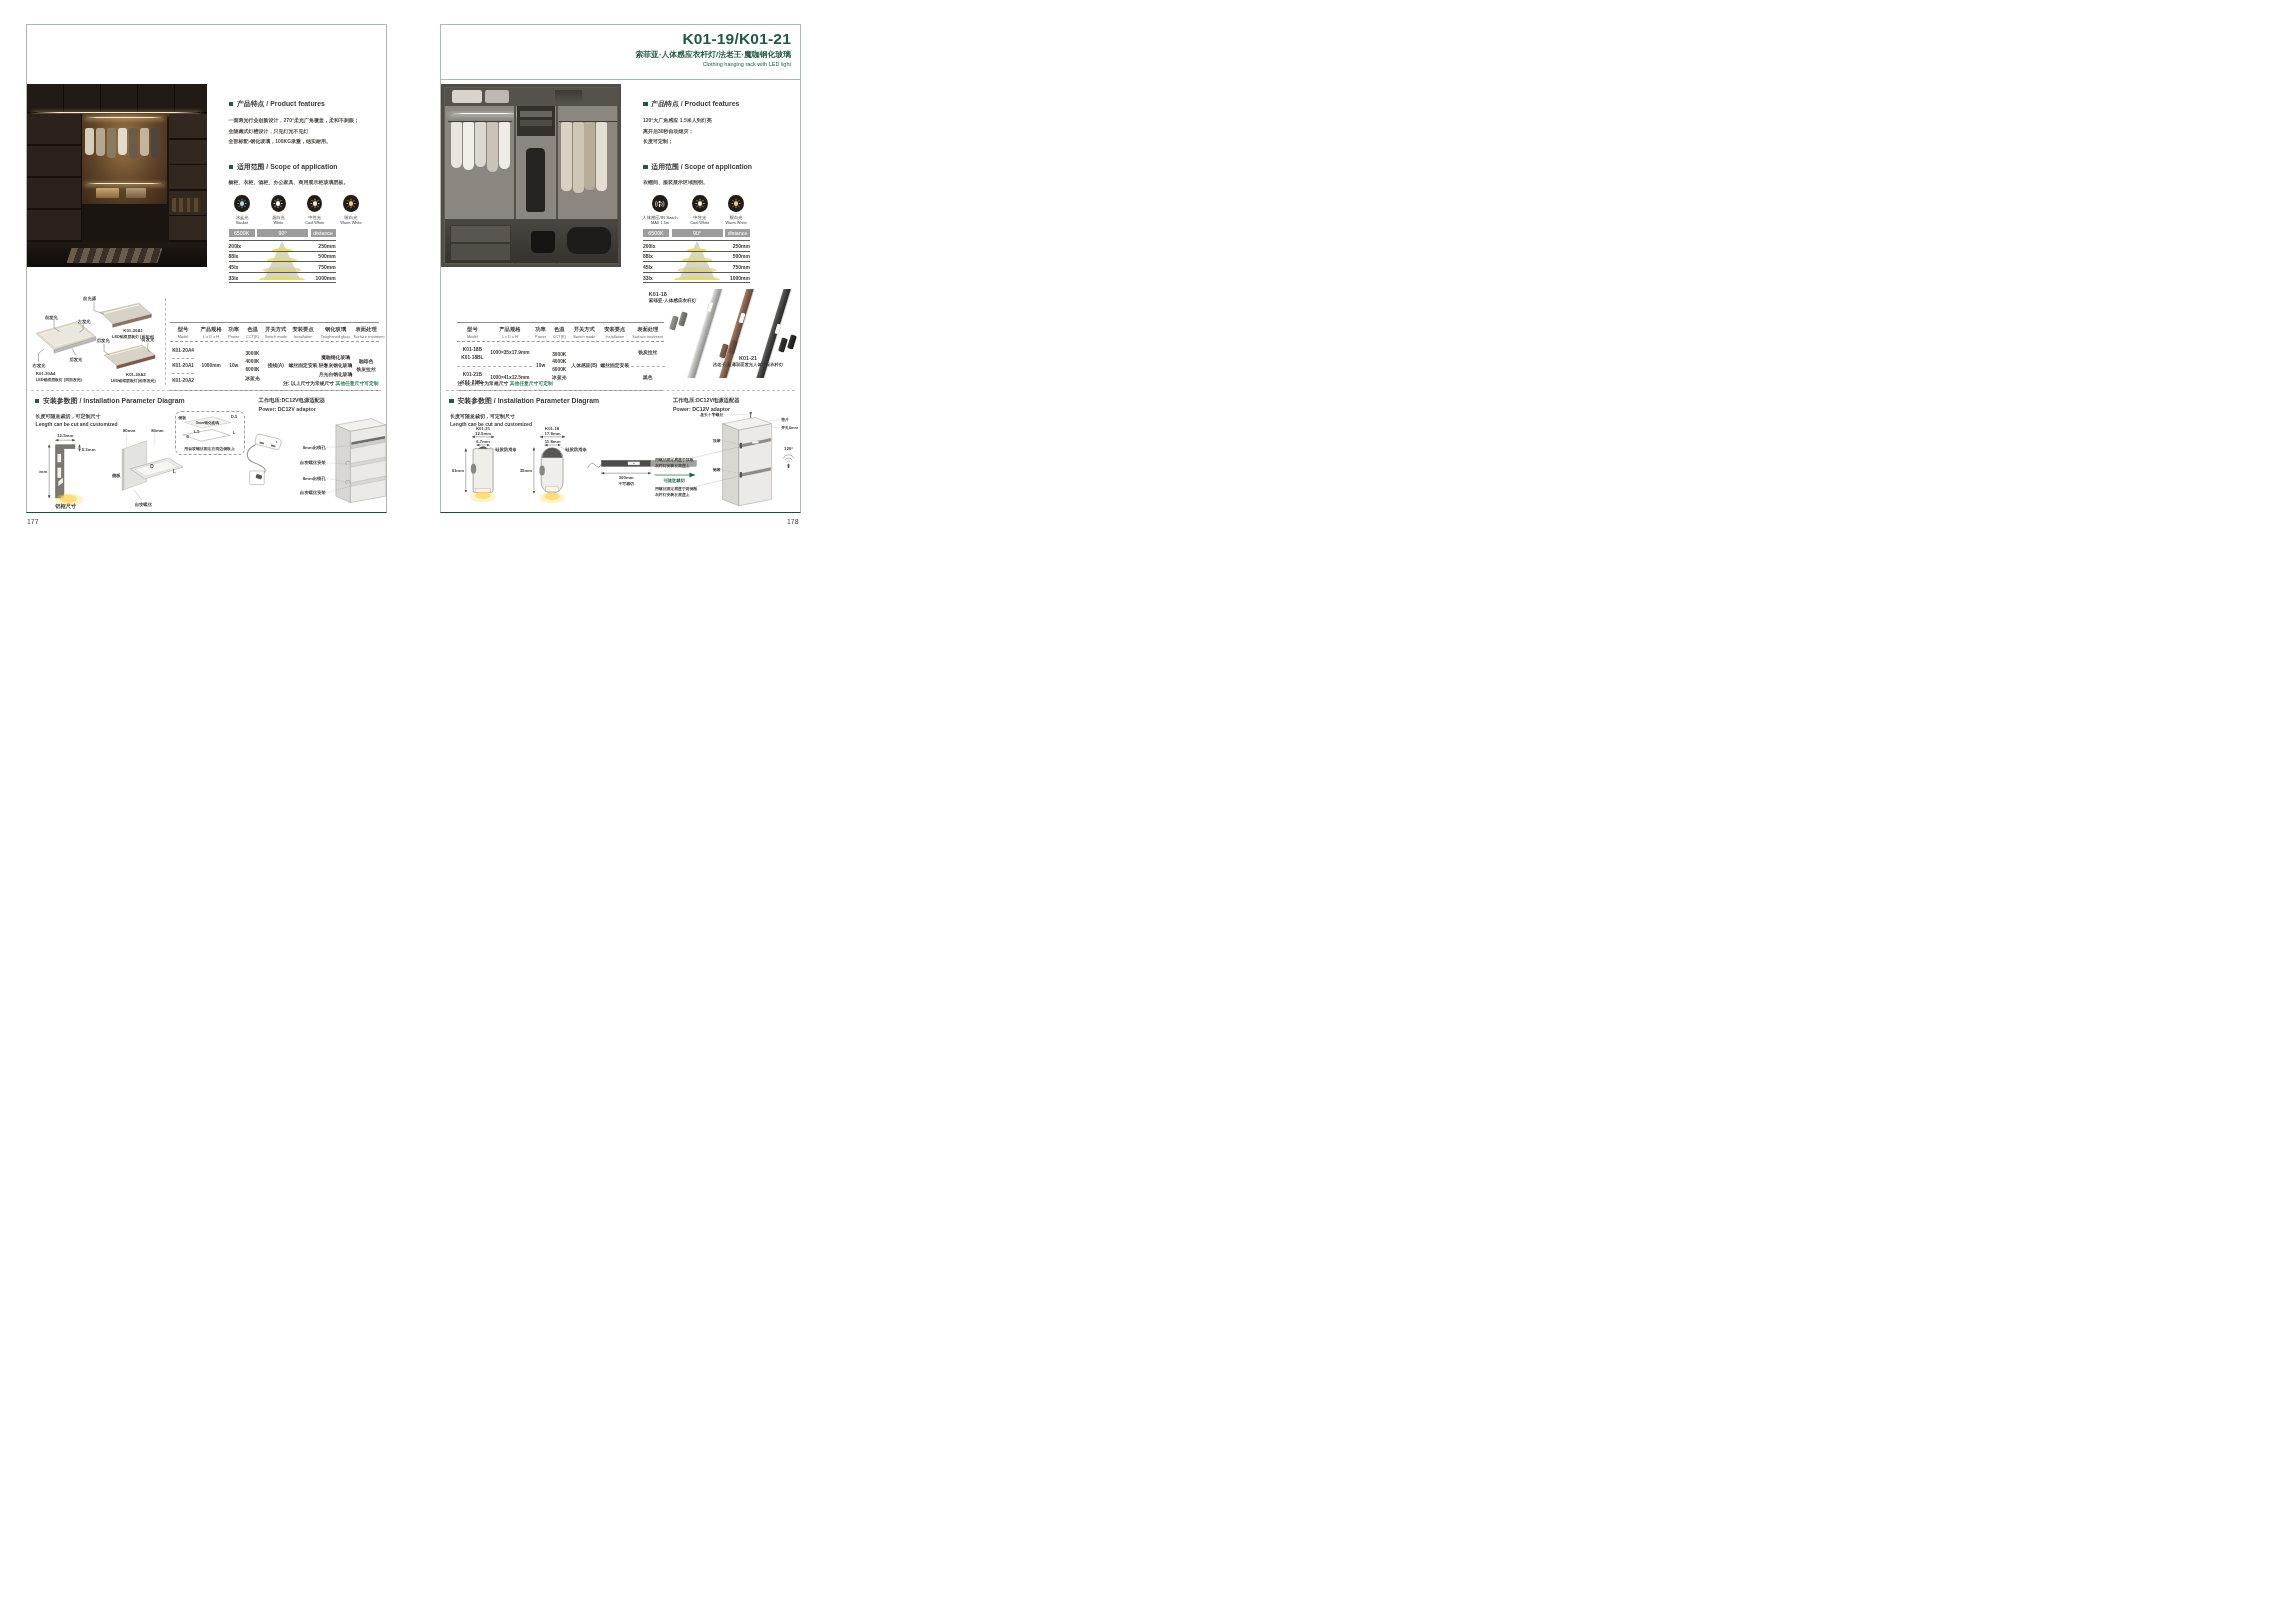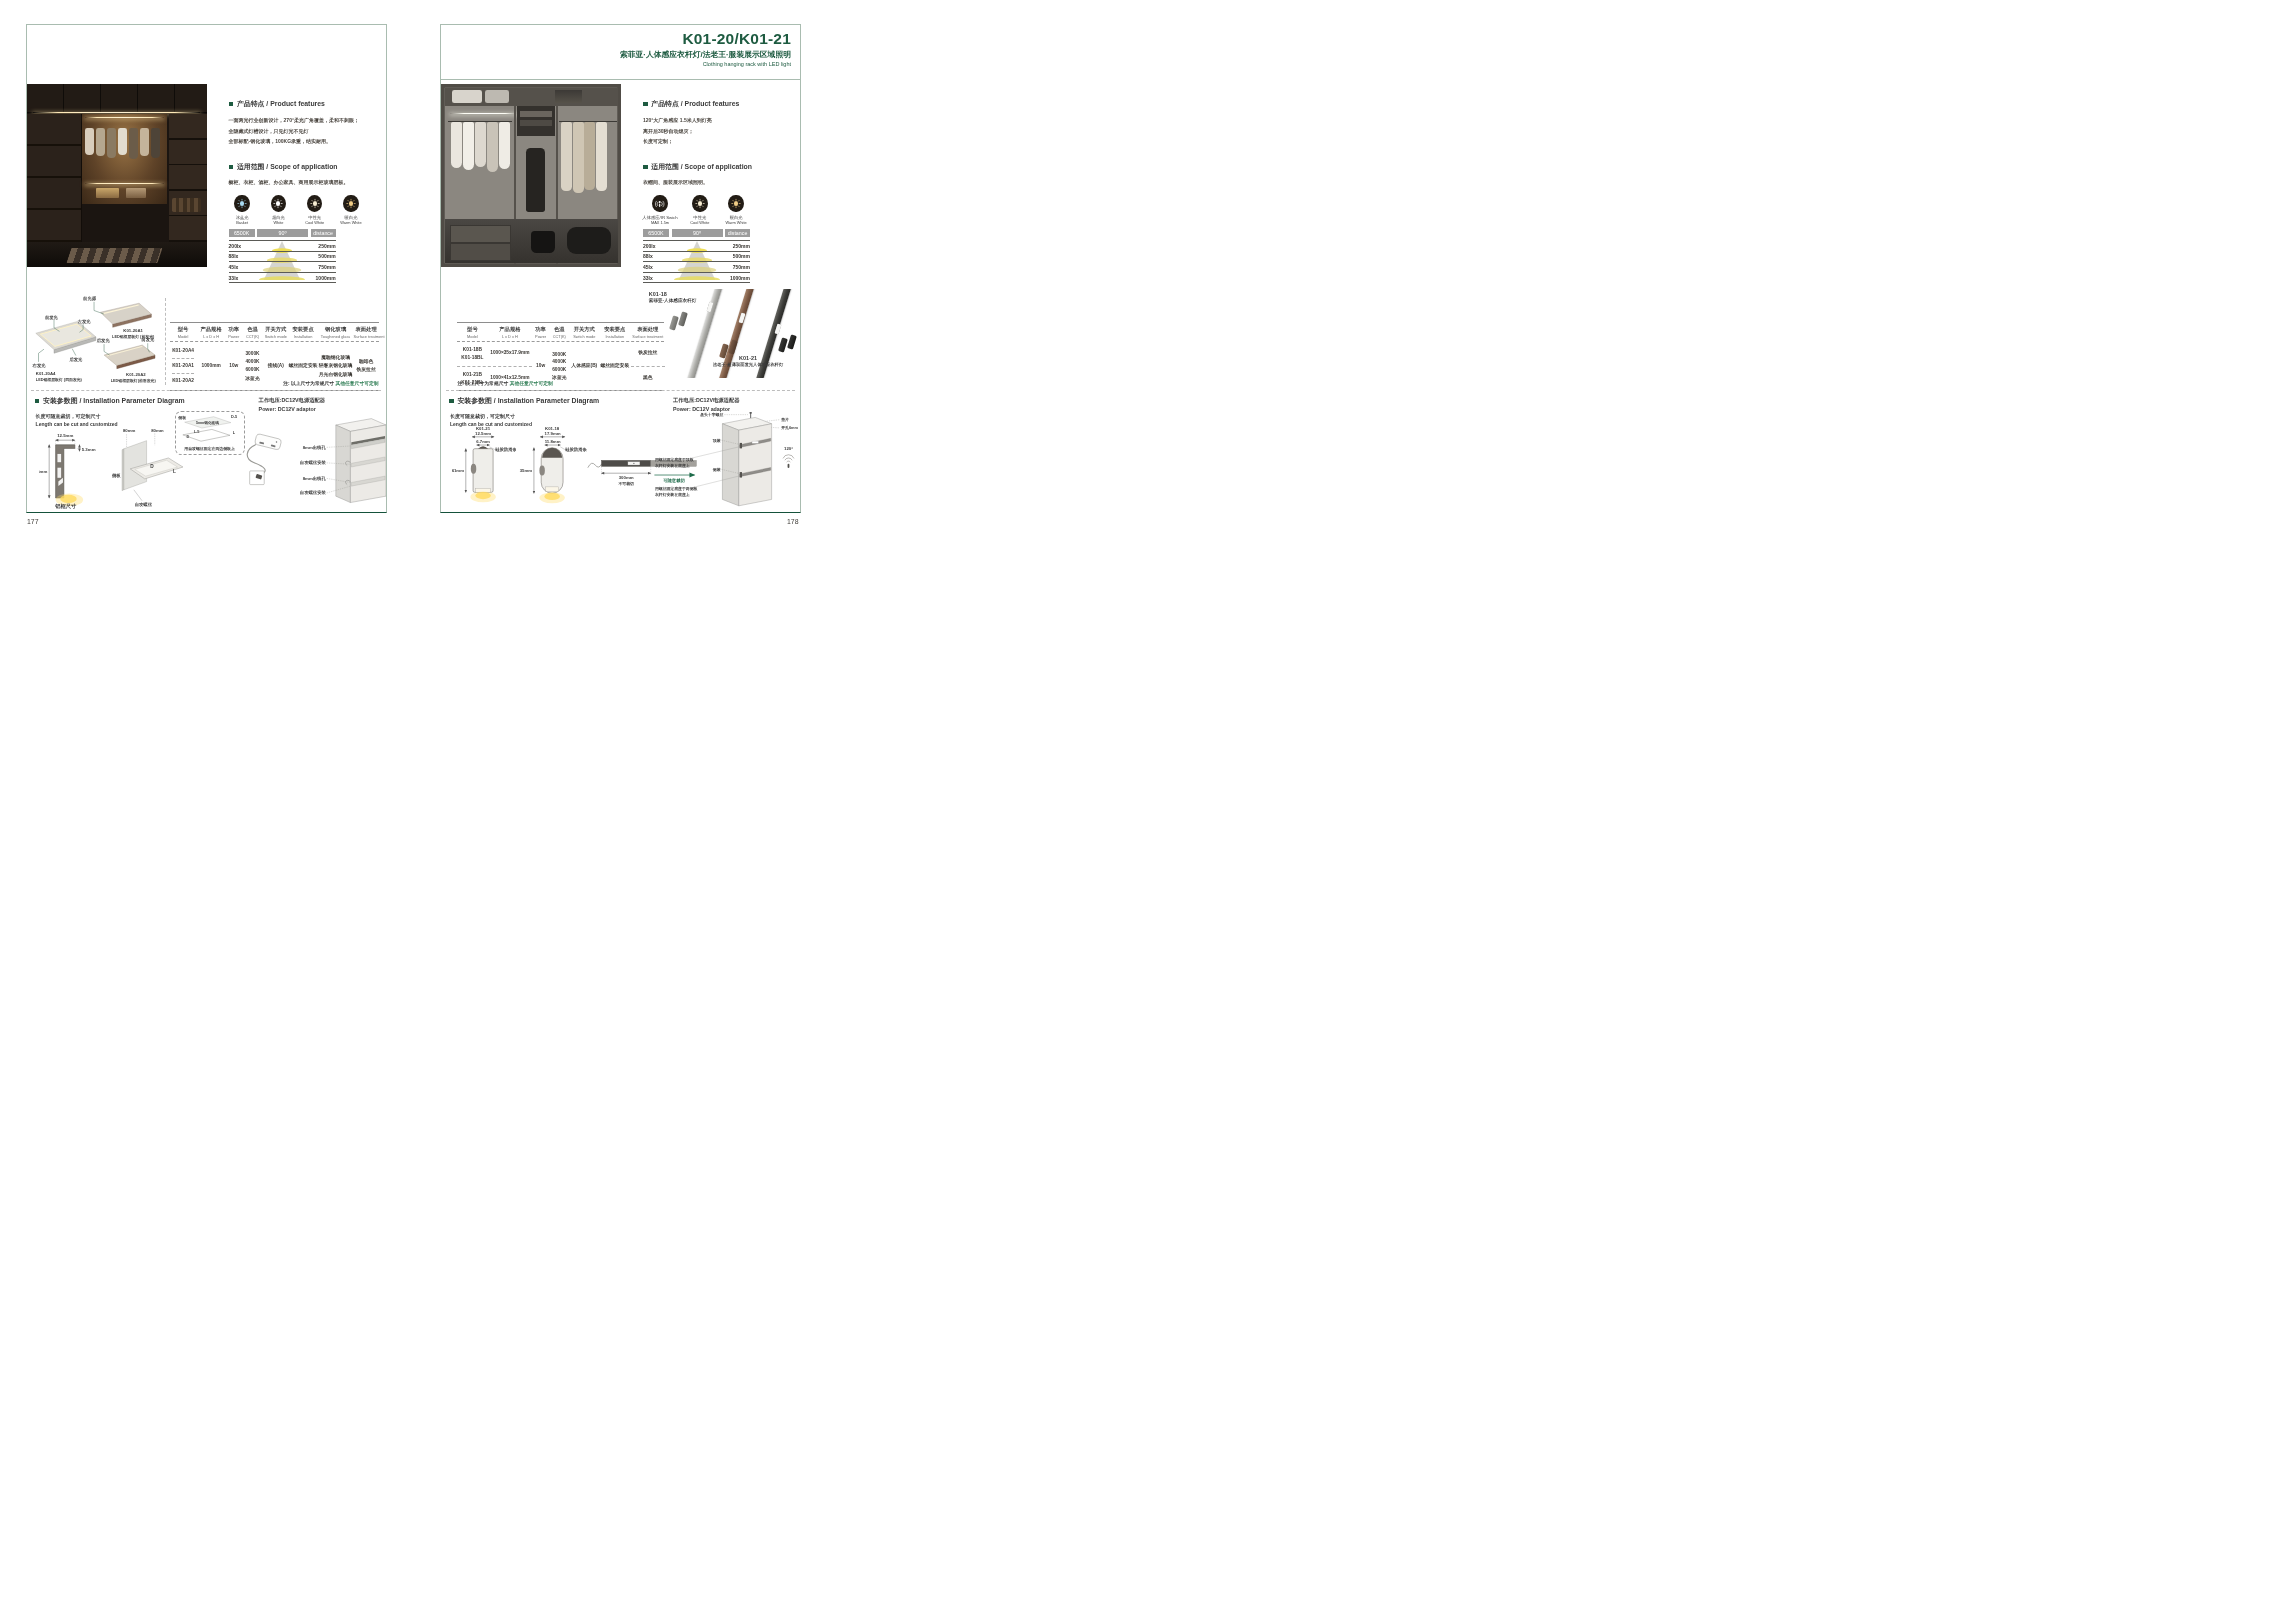--- a/index.html
+++ b/index.html
@@ -453,22 +453,22 @@
       <text class="st stb" x="96" y="146" text-anchor="end">8mm出线孔</text>
       <line x1="98" y1="175" x2="150" y2="160" stroke="#9a9a96" stroke-width="0.8" stroke-dasharray="3,2"></line>
       <text class="st stb" x="96" y="178" text-anchor="end">自攻螺丝安装</text>
     </svg>
 
   </div>
 
   <div class="page" style="left:440px">
 
     <div class="hdr hdr-r">
-      <div class="code">K01-20/K01-21</div>
-      <div class="t-cn">索菲亚·人体感应衣杆灯/法老王·服装展示区域照明</div>
+      <div class="code">K01-19/K01-21</div>
+      <div class="t-cn">索菲亚·人体感应衣杆灯/法老王·魔咖钢化玻璃</div>
       <div class="t-en">Clothing hanging rack with LED light</div>
     </div>
 
     <div class="photo photo-r">
       <div class="ph" style="left:3.7px;top:3.7px;width:173px;height:18px;background:#55514b"></div>
       <div class="ph" style="left:11px;top:5.5px;width:30px;height:13.7px;background:#d8d4cc;border-radius:2.3px"></div>
       <div class="ph" style="left:44px;top:6.4px;width:24px;height:12.8px;background:#bdb9b1;border-radius:2.3px"></div>
       <div class="ph" style="left:114px;top:6.4px;width:27px;height:12.8px;background:linear-gradient(180deg,#3c3936,#565249)"></div>
       <div class="glowline glow-w ph" style="left:9px;top:29px;width:69px"></div>
       <div class="ph" style="left:73px;top:22px;width:1.8px;height:158px;background:#55514b"></div>

